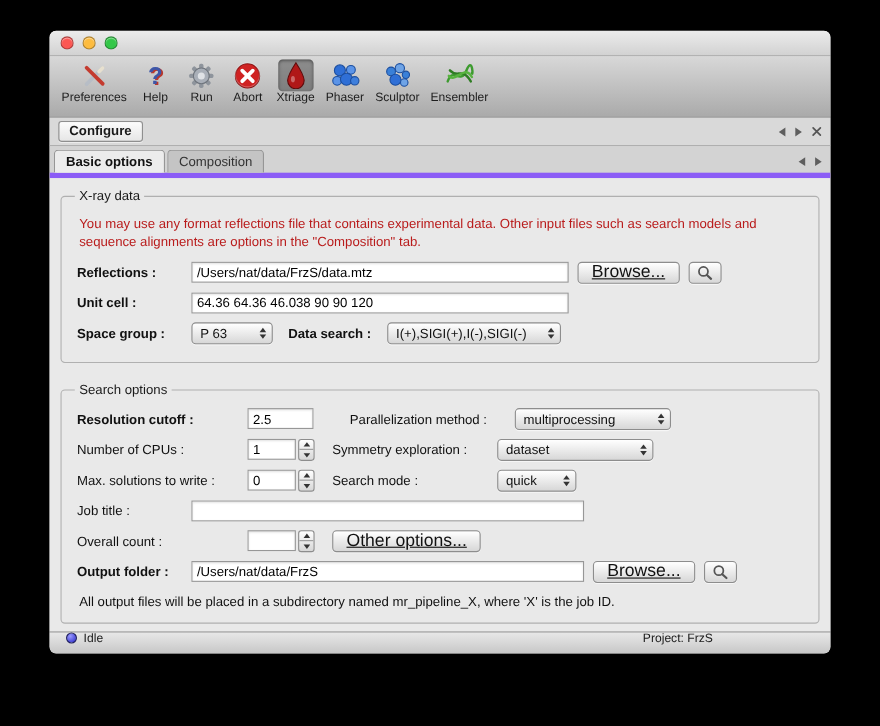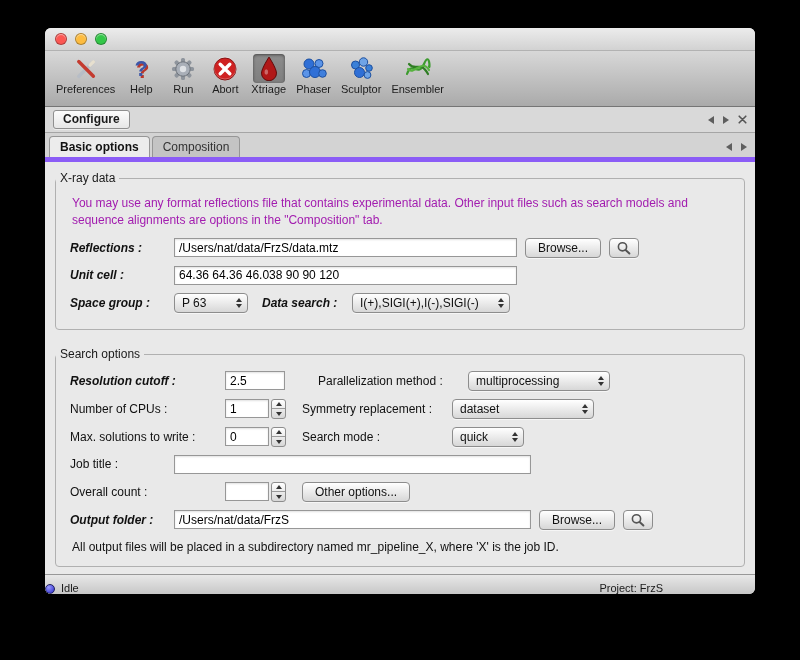--- a/index.html
+++ b/index.html
@@ -34,38 +34,38 @@
   .tabs-row{height:24px;background:#d3d3d3;border-bottom:5px solid #8b5cf6;display:flex;align-items:flex-end;
     padding:0 4px;flex:0 0 auto;}
   .tab{padding:3px 10px 3px;font-size:12px;border:1px solid #969696;border-bottom:none;border-radius:4px 4px 0 0;
     background:#c4c4c4;color:#333;margin-right:2px;}
   .tab.active{background:#ececec;font-weight:bold;color:#111;}
   .tabs-row .nav-arrows{margin-bottom:6px;margin-right:4px;}
   
   .content{flex:1 1 auto;background:#e9e9e9;overflow:hidden;padding-top:4px;}
   .groupbox{position:relative;border:1px solid #b0b0b0;border-radius:4px;margin:12px 10px 8px;padding:8px 0 8px;}
   .groupbox.second{margin-top:24px;}
-  .legend{position:absolute;top:-8px;left:0;background:#e9e9e9;padding:0 4px;font-size:12px;color:#1a1a1a;}
-  .desc{margin:8px 16px 4px;font-size:12px;color:#a21caf;line-height:1.45;}
+  .legend{position:absolute;top:-8px;left:12px;background:#e9e9e9;padding:0 4px;font-size:12px;color:#1a1a1a;}
+  .desc{margin:8px 16px 4px;font-size:12px;color:#b91c1c;line-height:1.45;}
   .frow{display:flex;align-items:center;margin:8px 14px;font-size:12px;color:#111;}
   .lbl{flex:0 0 auto;}
-  .b{font-weight:bold;font-style:italic;}
+  .b{font-weight:bold;}
   .w1{width:104px;}
   .w2{width:155px;}
   .w3{margin-left:33px;width:150px;}
   .dl-lbl{margin-left:14px;width:86px;}
   .tfield{height:19px;border:1px solid #979797;background:#fff;font-size:12px;padding:0 4px;
     font-family:"Liberation Sans", sans-serif;box-sizing:border-box;box-shadow:inset 0 1px 2px rgba(0,0,0,.12);}
   .f-long{width:343px;}
   .f-wide{width:357px;}
   .f-sm{width:60px;}
   .f-xs{width:44px;}
   .btn{height:20px;border:1px solid #8d8d8d;border-radius:4px;background:linear-gradient(#ffffff,#d7d7d7);
-    font-size:12px;color:#111;padding:0 12px;margin-left:8px;font-family:"Liberation Sans", sans-serif;
-    box-shadow:0 1px 0 rgba(255,255,255,.6);}
+    font-size:16px;color:#111;padding:0 12px;margin-left:8px;font-family:"Liberation Sans", sans-serif;
+    box-shadow:0 1px 0 rgba(255,255,255,.6);text-decoration:underline;}
   .mag-btn{width:30px;display:inline-flex;align-items:center;justify-content:center;padding:0;}
   .dropdown{height:20px;border:1px solid #8d8d8d;border-radius:4px;background:linear-gradient(#ffffff,#d7d7d7);
     display:inline-flex;align-items:center;justify-content:space-between;padding:0 5px 0 7px;font-size:12px;
     box-sizing:border-box;box-shadow:0 1px 0 rgba(255,255,255,.6);}
   .dd-sg{width:74px;}
   .dd-dl{width:158px;margin-left:4px;}
   .dd-mp{width:142px;align-items:center;}
   .dd-ds{width:142px;}
   .dd-q{width:72px;}
   .dd-arrows{display:flex;flex-direction:column;gap:2px;margin-left:6px;}
@@ -73,21 +73,21 @@
   .dd-arrows .down{width:0;height:0;border-left:3.5px solid transparent;border-right:3.5px solid transparent;border-top:4.5px solid #333;}
   .stepper{display:inline-flex;flex-direction:column;width:15px;height:20px;border:1px solid #8d8d8d;border-radius:3px;
     overflow:hidden;margin-left:2px;background:linear-gradient(#fff,#d7d7d7);box-sizing:border-box;}
   .stepper i{flex:1;display:flex;align-items:center;justify-content:center;}
   .stepper i + i{border-top:1px solid #9a9a9a;}
   .s-up{width:0;height:0;border-left:3px solid transparent;border-right:3px solid transparent;border-bottom:4px solid #333;}
   .s-dn{width:0;height:0;border-left:3px solid transparent;border-right:3px solid transparent;border-top:4px solid #333;}
   .note{margin:10px 16px 4px;font-size:12px;color:#111;}
   
   .statusbar{height:19px;background:linear-gradient(#e8e8e8,#c7c7c7);border-top:1px solid #989898;
-    display:flex;align-items:flex-end;padding:0 0;font-size:11px;color:#1a1a1a;flex:0 0 auto;}
+    display:flex;align-items:flex-start;padding:0 15px;font-size:11px;color:#1a1a1a;flex:0 0 auto;}
   .status-dot{width:10px;height:10px;border-radius:50%;margin-right:6px;border:1px solid #202060;box-sizing:border-box;
     background:radial-gradient(circle at 35% 30%, #9a9aff, #2626c8);}
   .project{margin-left:auto;margin-right:92px;}
 </style>
 </head>
 <body>
 
 <div class="window">
 
   <div class="titlebar">
@@ -268,21 +268,21 @@
         <span class="lbl w2">Number of CPUs :</span>
         <input class="tfield f-xs" type="text" value="1" style="">
         <span class="stepper">
             <i>
               <span class="s-up"></span>
             </i>
             <i>
               <span class="s-dn"></span>
             </i>
           </span>
-        <span class="lbl w3" style="margin-left:16px;">Symmetry replacement :</span>
+        <span class="lbl w3" style="margin-left:16px;">Symmetry exploration :</span>
         <span class="dropdown dd-ds">
           <span>dataset</span>
           <span class="dd-arrows">
               <i class="up"></i>
               <i class="down"></i>
             </span>
         </span>
       </div>
 
       <div class="frow">

